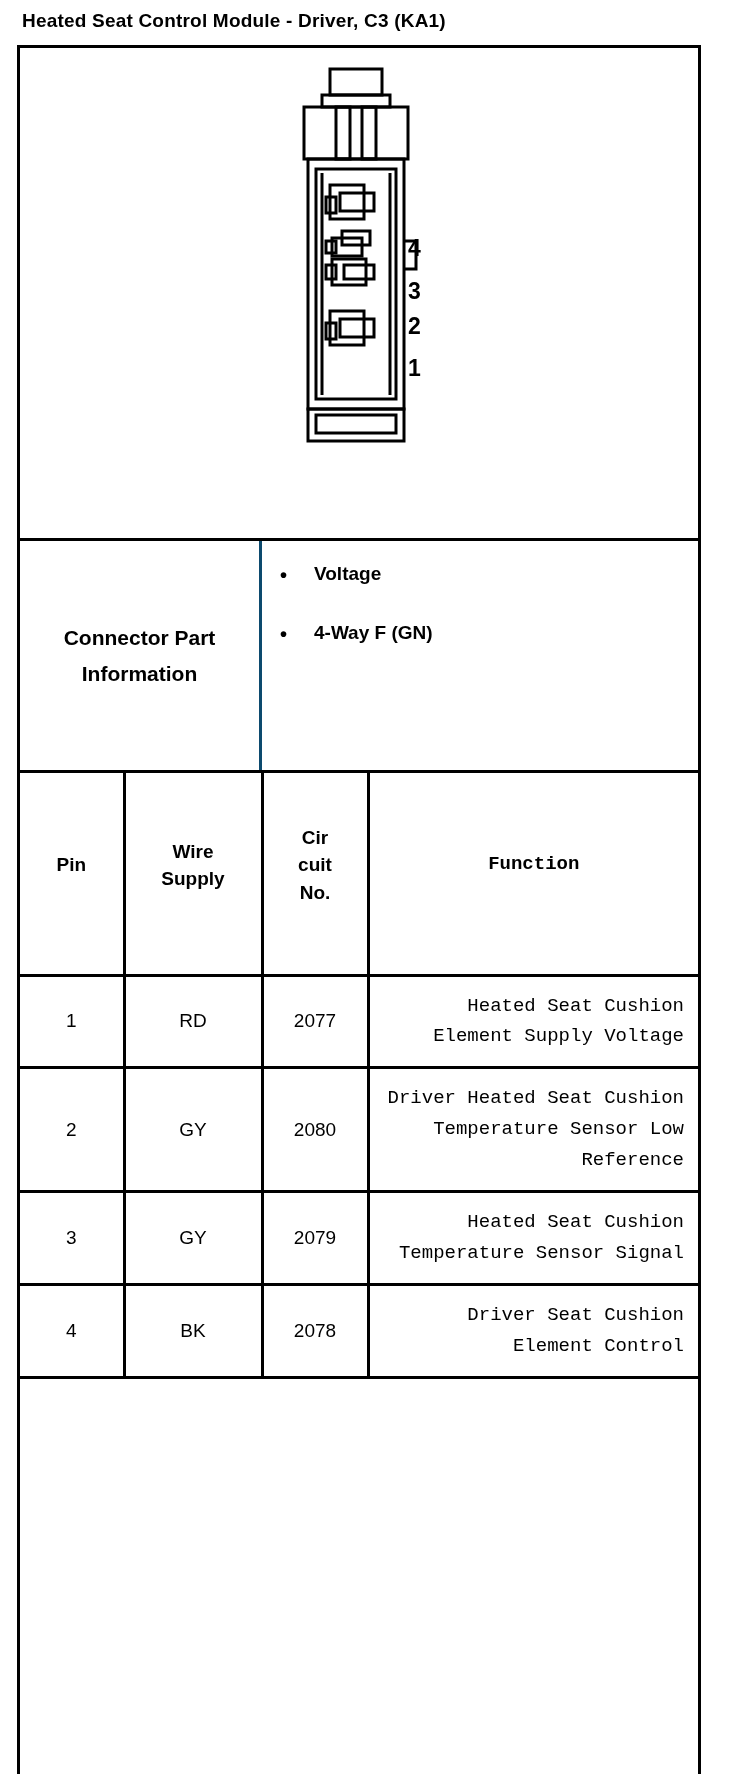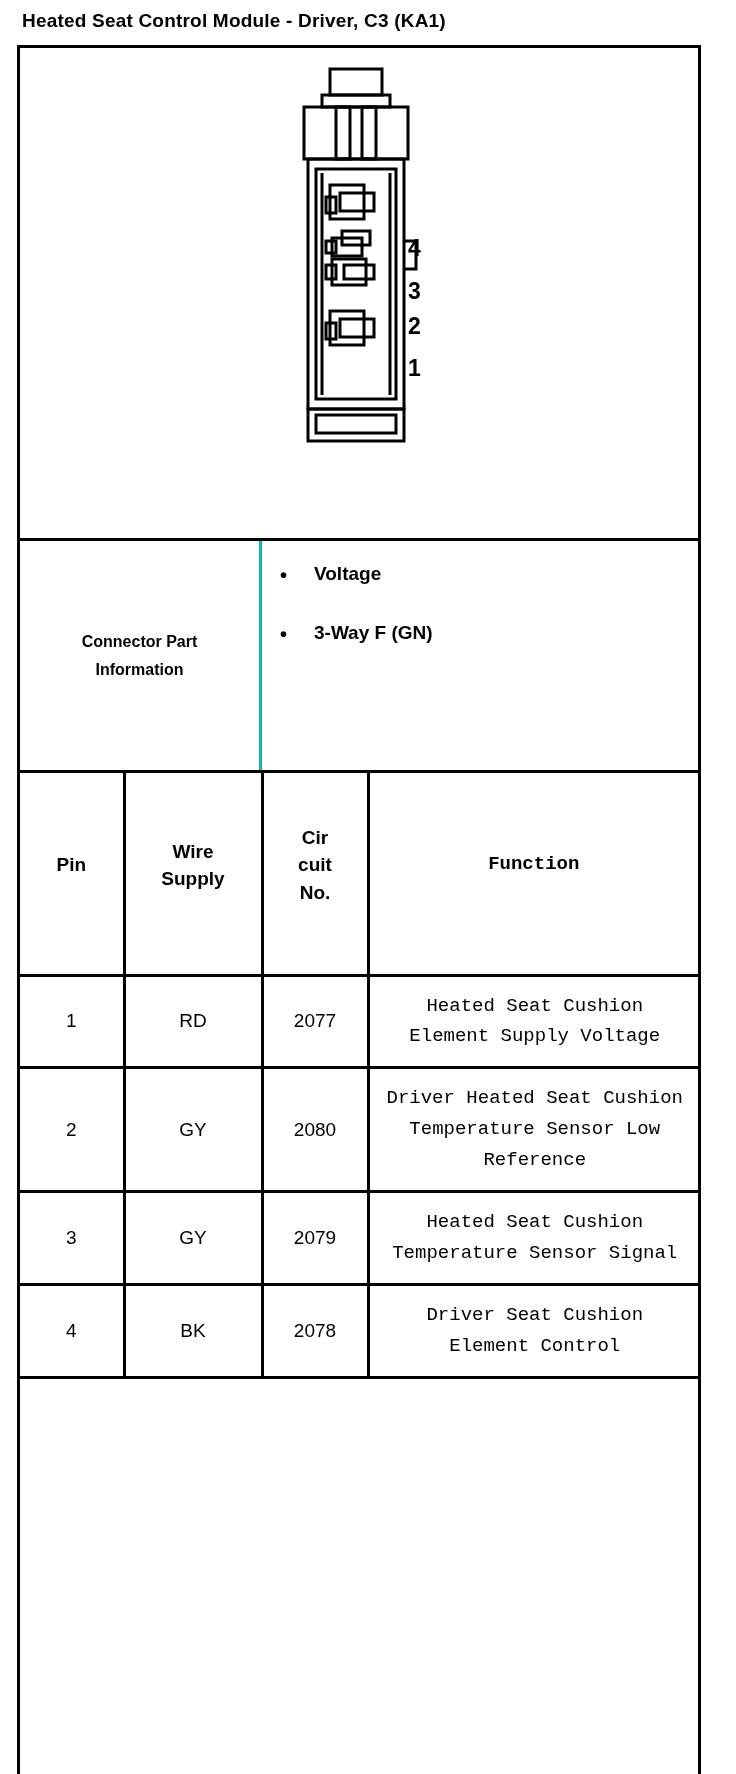--- a/index.html
+++ b/index.html
@@ -63,27 +63,27 @@
   }
   
   .cpi {
     display: flex;
     border-bottom: 3px solid #000;
     min-height: 232px;
     box-sizing: border-box;
   }
   .cpi-label {
     width: 242px;
-    border-right: 3px solid #14b8a6;
+    border-right: 3px solid #0c4a6e;
     box-sizing: border-box;
     display: flex;
     align-items: center;
     justify-content: center;
     text-align: center;
-    font-size: 16px;
+    font-size: 21px;
     font-weight: bold;
     line-height: 1.7;
     padding: 0 28px;
   }
   .cpi-list {
     flex: 1;
     padding: 22px 0 0 18px;
     box-sizing: border-box;
   }
   .cpi-item {
@@ -132,21 +132,21 @@
   th .hdr-inner {
     display: block;
     padding-bottom: 16px;
   }
   tbody td {
     text-align: center;
     padding: 12px 4px;
     font-weight: normal;
   }
   tbody td.func {
-    text-align: center;
+    text-align: right;
     padding: 14px 14px 14px 16px;
     line-height: 1.63;
     font-weight: normal;
   }
   tbody td.pin-col, tbody td.wire-col, tbody td.circ-col {
     font-weight: normal;
   }
 </style>
 </head>
 <body>
@@ -212,21 +212,21 @@
           <div>Information</div>
         </div>
       </div>
       <div class="cpi-list">
         <div class="cpi-item">
           <span class="cpi-bullet">•</span>
           <span>Voltage</span>
         </div>
         <div class="cpi-item">
           <span class="cpi-bullet">•</span>
-          <span>3-Way F (GN)</span>
+          <span>4-Way F (GN)</span>
         </div>
       </div>
     </div>
 
     <table class="pins">
       <colgroup>
         <col class="col-pin">
         <col class="col-wire">
         <col class="col-circ">
         <col class="col-func">

